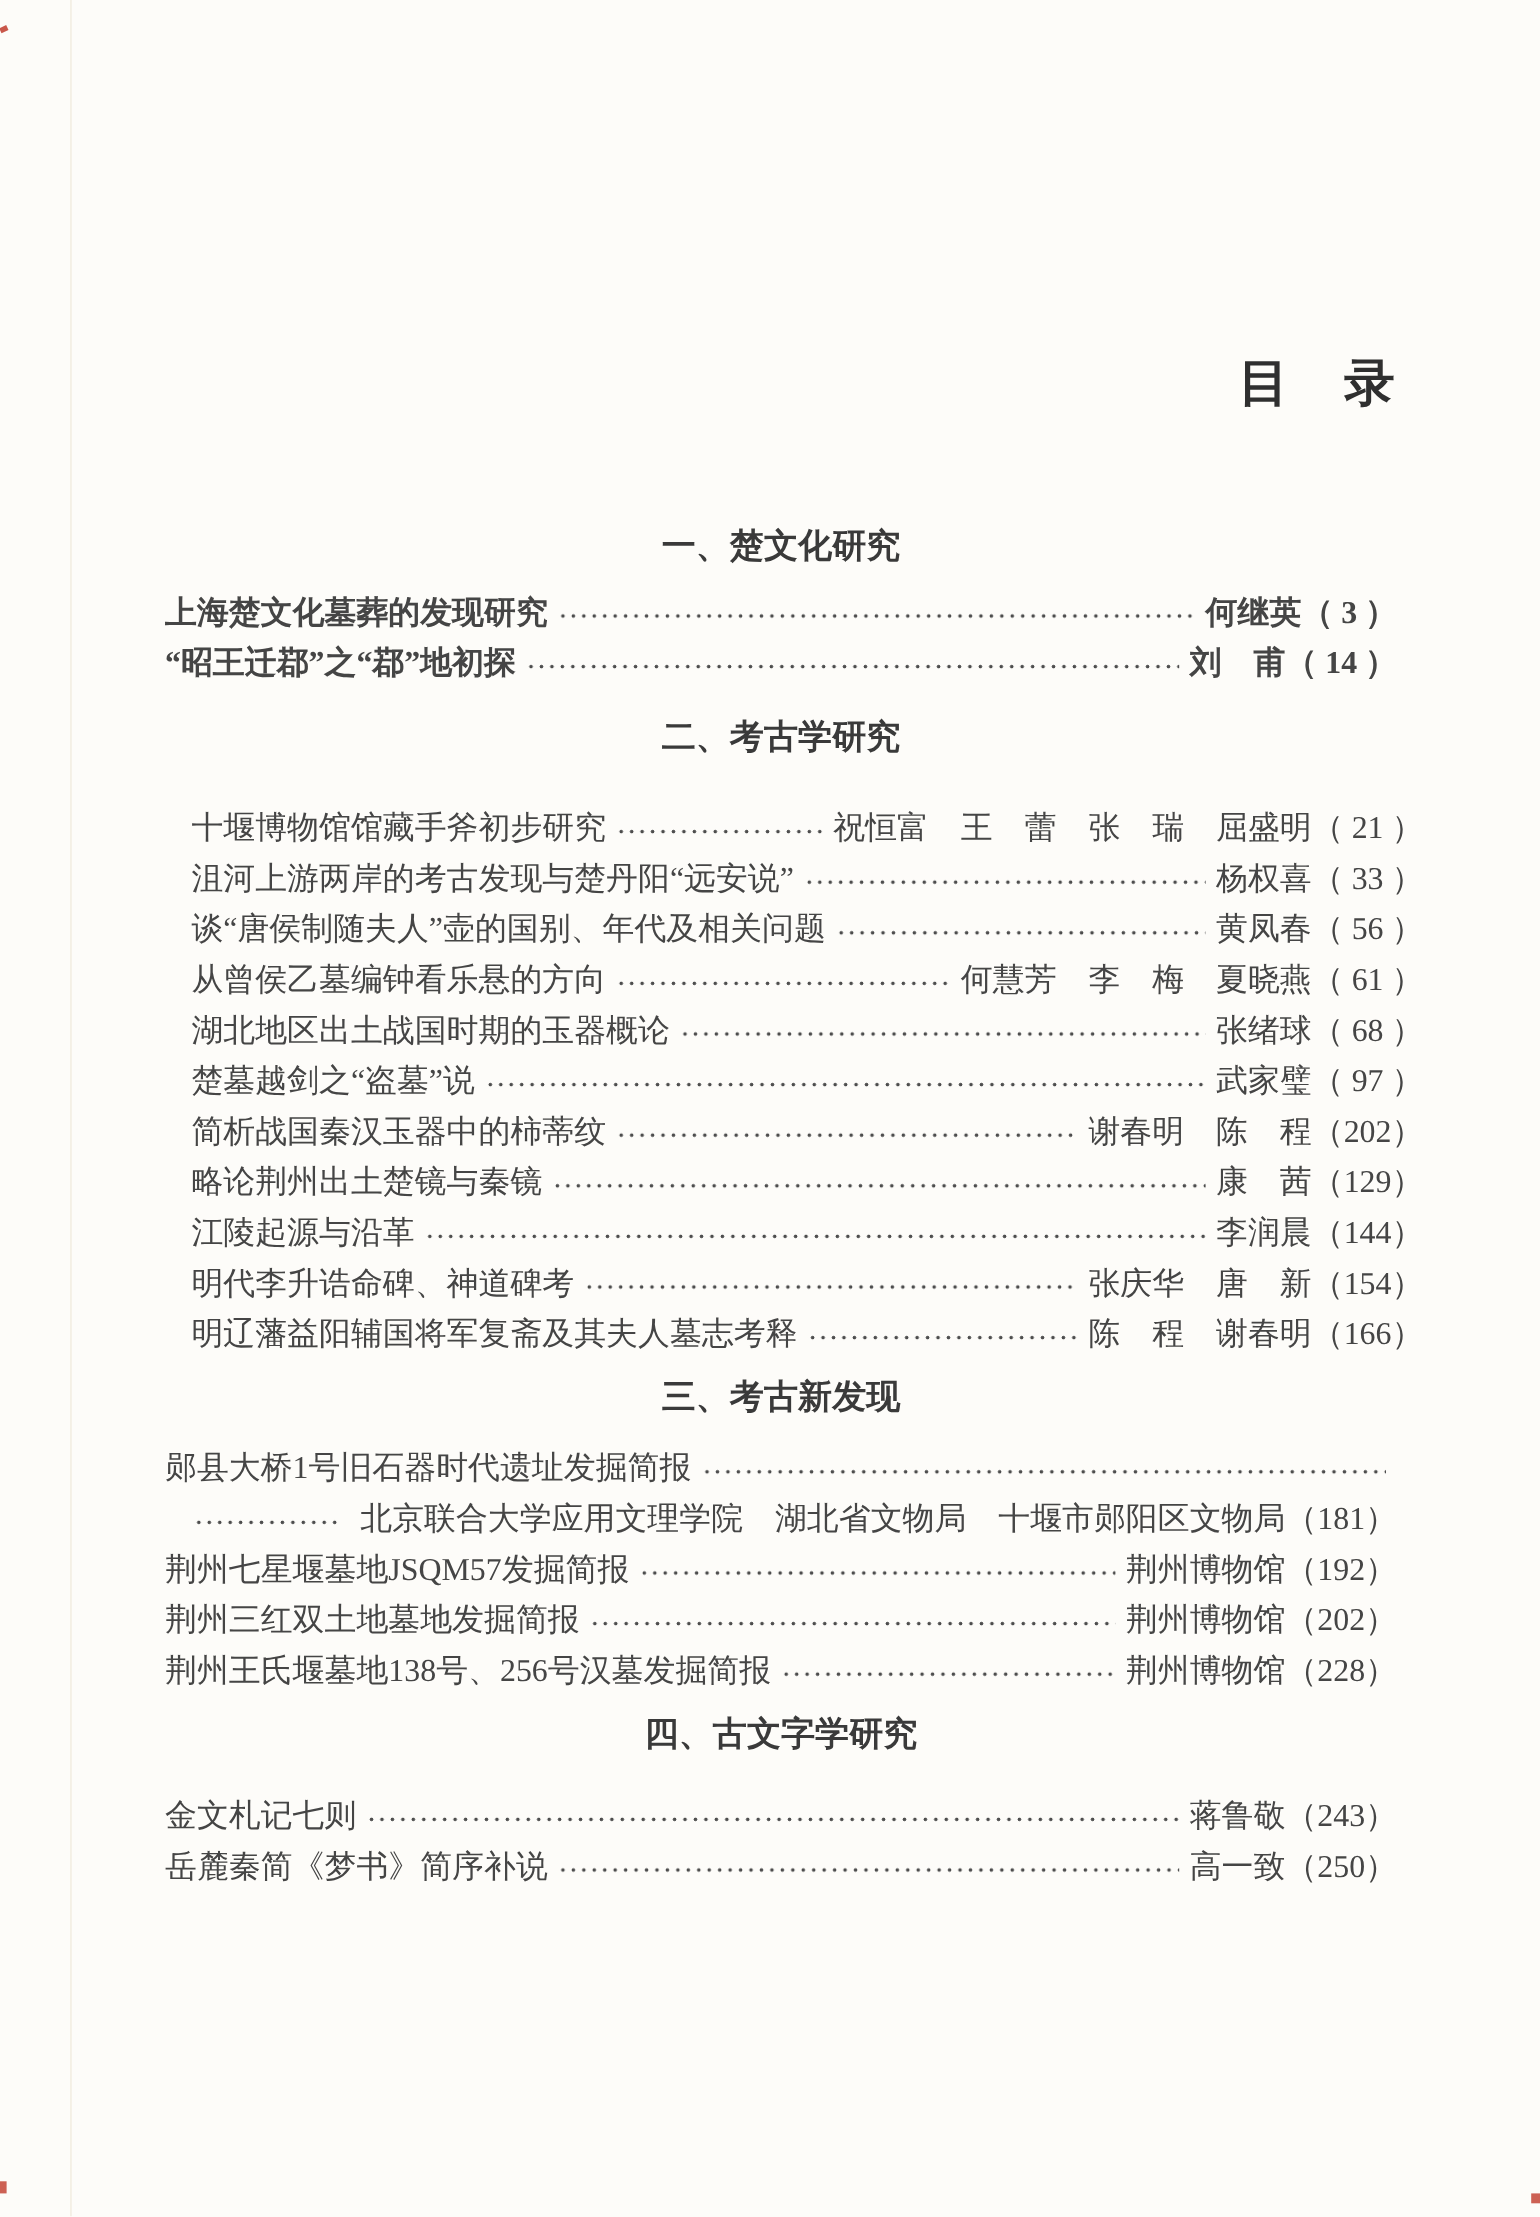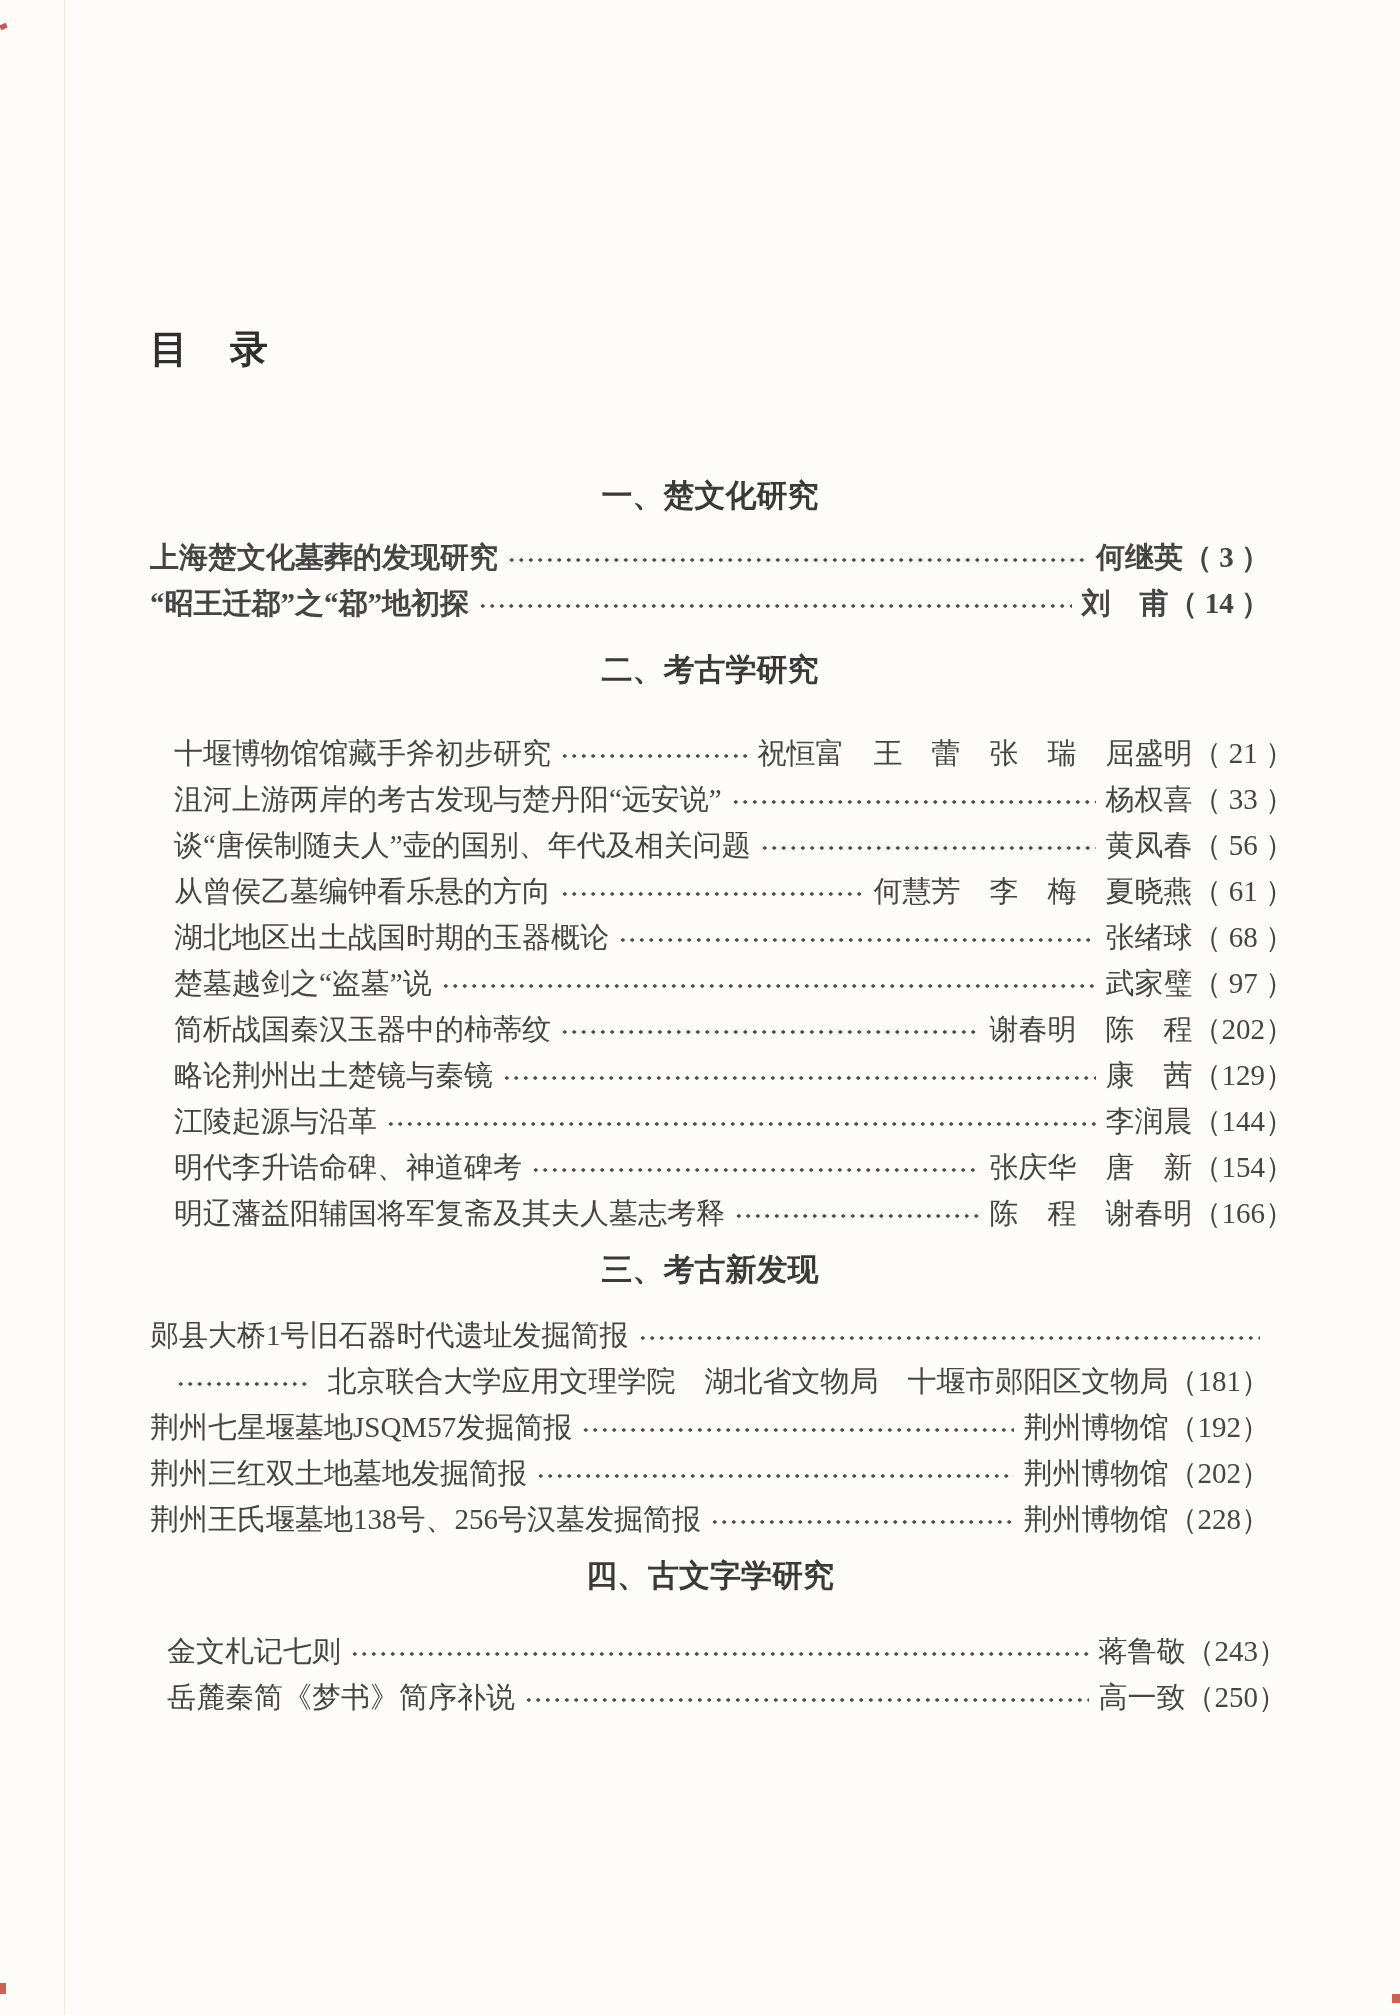--- a/index.html
+++ b/index.html
@@ -12,31 +12,31 @@
   .page{position:absolute;inset:0;}
   
   .fold-line{position:absolute;left:64px;top:0;width:1px;height:2015px;background:#ebe4d3;opacity:.85;}
   .mark{position:absolute;background:#c0392b;}
   .mark-tl{left:0;top:24px;width:7px;height:5px;transform:rotate(-25deg);opacity:.85;}
   .mark-bl{left:0;top:1983px;width:6px;height:11px;opacity:.8;}
   .mark-br{left:1392px;top:1994px;width:8px;height:9px;opacity:.8;}
 
   .col{position:absolute;left:150px;width:1120px;}
   .doc-title{
-    top:318px;text-align:left;padding-right:70px;
-    font-size:38px;line-height:62px;font-weight:bold;color:#2f2f2f;
+    top:318px;text-align:right;padding-right:70px;
+    font-size:46px;line-height:62px;font-weight:bold;color:#2f2f2f;
     letter-spacing:2px;
   }
   .sec-head{
     text-align:center;padding-right:290px;margin:0;
     font-family:"Liberation Sans","DejaVu Sans",sans-serif;
     font-size:31px;line-height:36px;font-weight:bold;color:#3a3a3a;
   }
   .h1{top:478px;} .h2{top:652px;} .h3{top:1252px;} .h4{top:1558px;}
-  .g1{top:534px;font-weight:bold;} .g2{top:730px;margin-left:24px;} .g3{top:1312px;} .g4{top:1628px;margin-left:17px;}
+  .g1{top:534px;font-weight:bold;} .g2{top:730px;margin-left:24px;} .g3{top:1312px;} .g4{top:1628px;}
 
   .row{display:flex;align-items:baseline;font-size:29px;line-height:46px;white-space:nowrap;}
   .t{flex:0 0 auto;}
   .a{flex:0 0 auto;}
   .p{flex:0 0 auto;}
   .leader{
     flex:1 1 auto;align-self:stretch;margin:0 10px 0 9px;
     background-image:radial-gradient(circle,#4d4d4d 1.5px,rgba(0,0,0,0) 1.9px);
     background-size:9.5px 46px;background-position:0 3px;background-repeat:repeat-x;
   }

